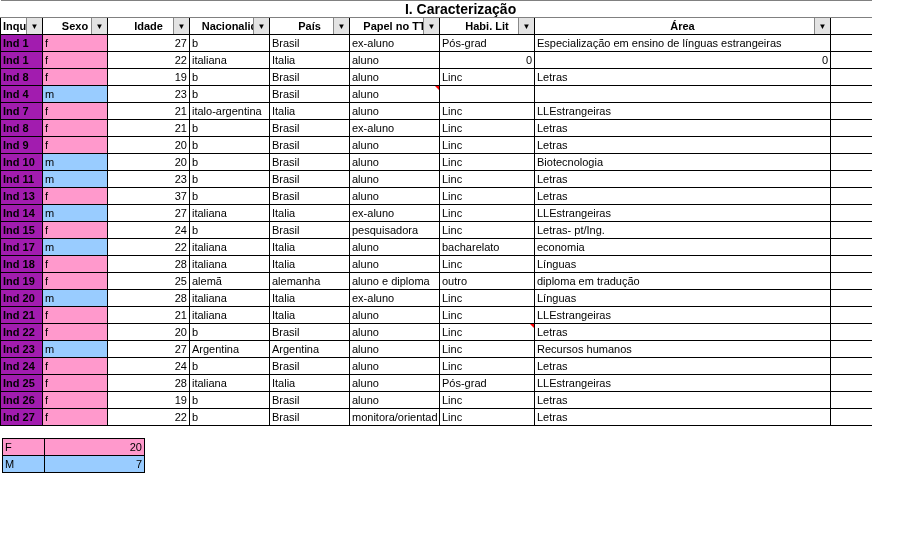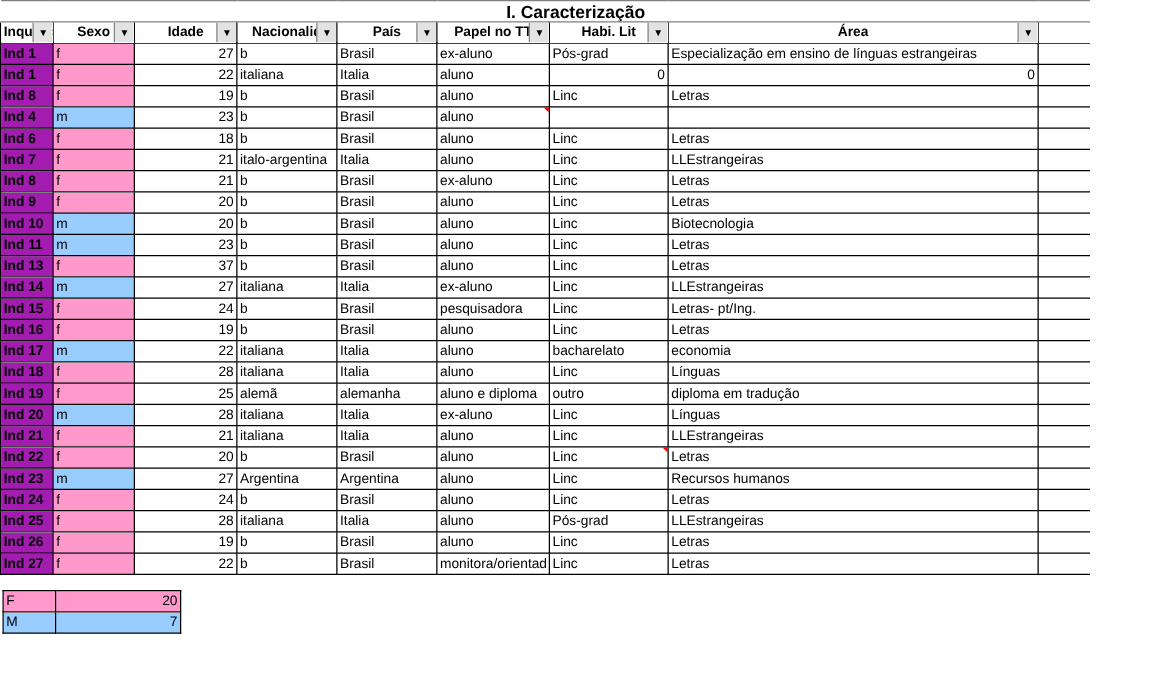--- a/index.html
+++ b/index.html
@@ -169,31 +169,20 @@
           <td class="sex-m">m</td>
           <td class="num">23</td>
           <td>b</td>
           <td>Brasil</td>
           <td class="cell-rel red-tri">aluno</td>
           <td></td>
           <td></td>
           <td style="border-right: 1px solid rgb(192, 192, 192);"></td>
         </tr>
         <tr>
-          <td class="left-gray">Ind 6</td>
-          <td class="sex-f">f</td>
-          <td class="num">18</td>
-          <td>b</td>
-          <td>Brasil</td>
-          <td>aluno</td>
-          <td>Linc</td>
-          <td>Letras</td>
-          <td style="border-right: 1px solid rgb(192, 192, 192);"></td>
-        </tr>
-        <tr>
           <td class="left-gray">Ind 7</td>
           <td class="sex-f">f</td>
           <td class="num">21</td>
           <td>italo-argentina</td>
           <td>Italia</td>
           <td>aluno</td>
           <td>Linc</td>
           <td>LLEstrangeiras</td>
           <td style="border-right: 1px solid rgb(192, 192, 192);"></td>
         </tr>
@@ -265,31 +254,20 @@
         </tr>
         <tr>
           <td class="left-gray">Ind 15</td>
           <td class="sex-f">f</td>
           <td class="num">24</td>
           <td>b</td>
           <td>Brasil</td>
           <td>pesquisadora</td>
           <td>Linc</td>
           <td>Letras- pt/Ing.</td>
-          <td style="border-right: 1px solid rgb(192, 192, 192);"></td>
-        </tr>
-        <tr>
-          <td class="left-gray">Ind 16</td>
-          <td class="sex-f">f</td>
-          <td class="num">19</td>
-          <td>b</td>
-          <td>Brasil</td>
-          <td>aluno</td>
-          <td>Linc</td>
-          <td>Letras</td>
           <td style="border-right: 1px solid rgb(192, 192, 192);"></td>
         </tr>
         <tr>
           <td class="left-gray">Ind 17</td>
           <td class="sex-m">m</td>
           <td class="num">22</td>
           <td>italiana</td>
           <td>Italia</td>
           <td>aluno</td>
           <td>bacharelato</td>

